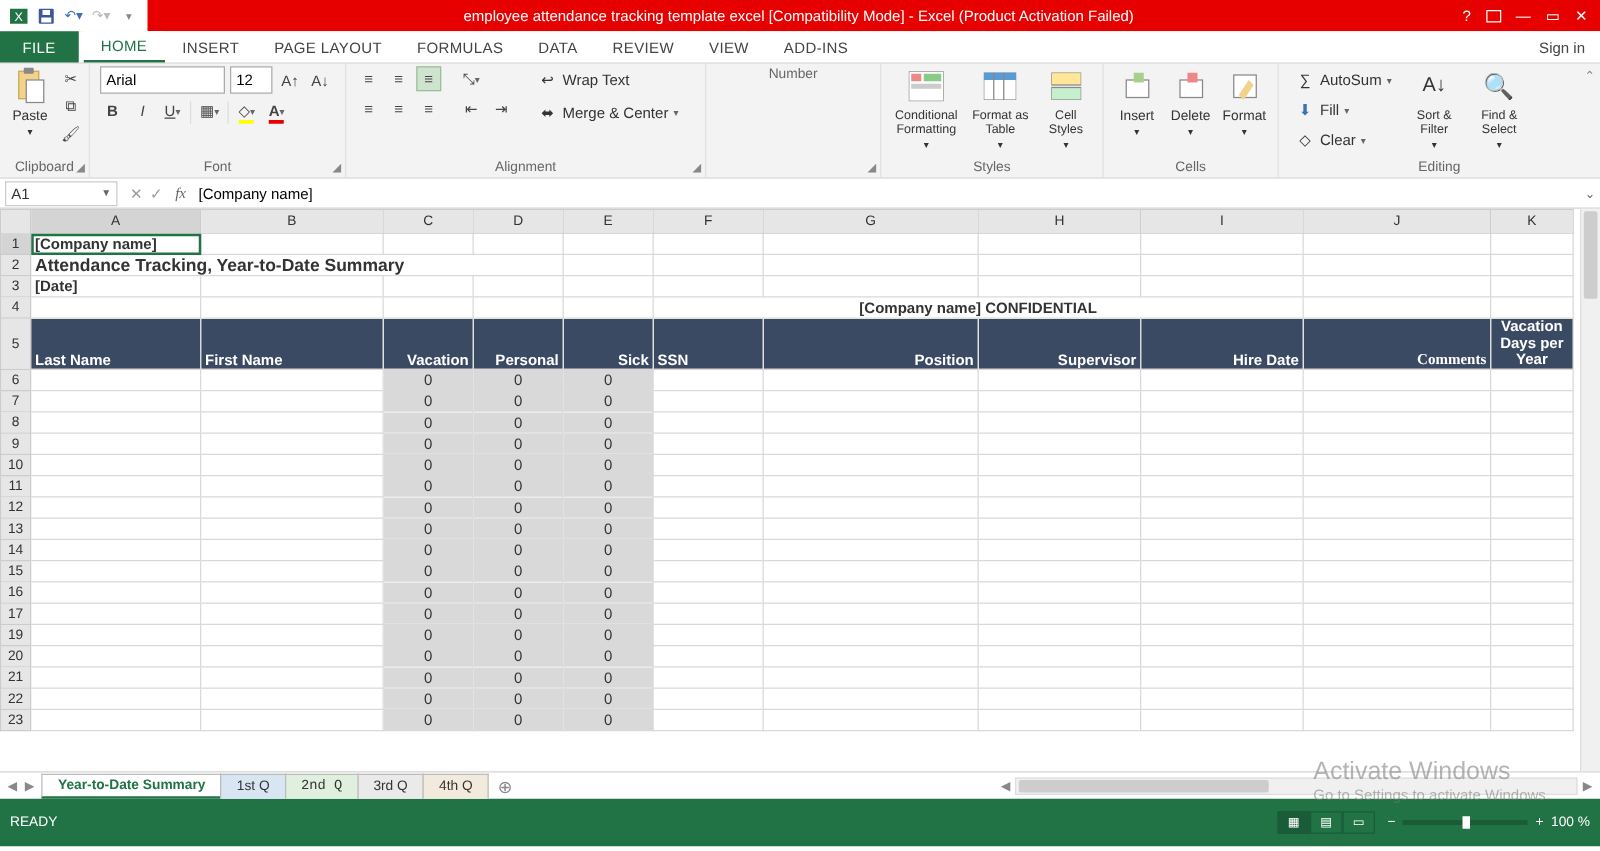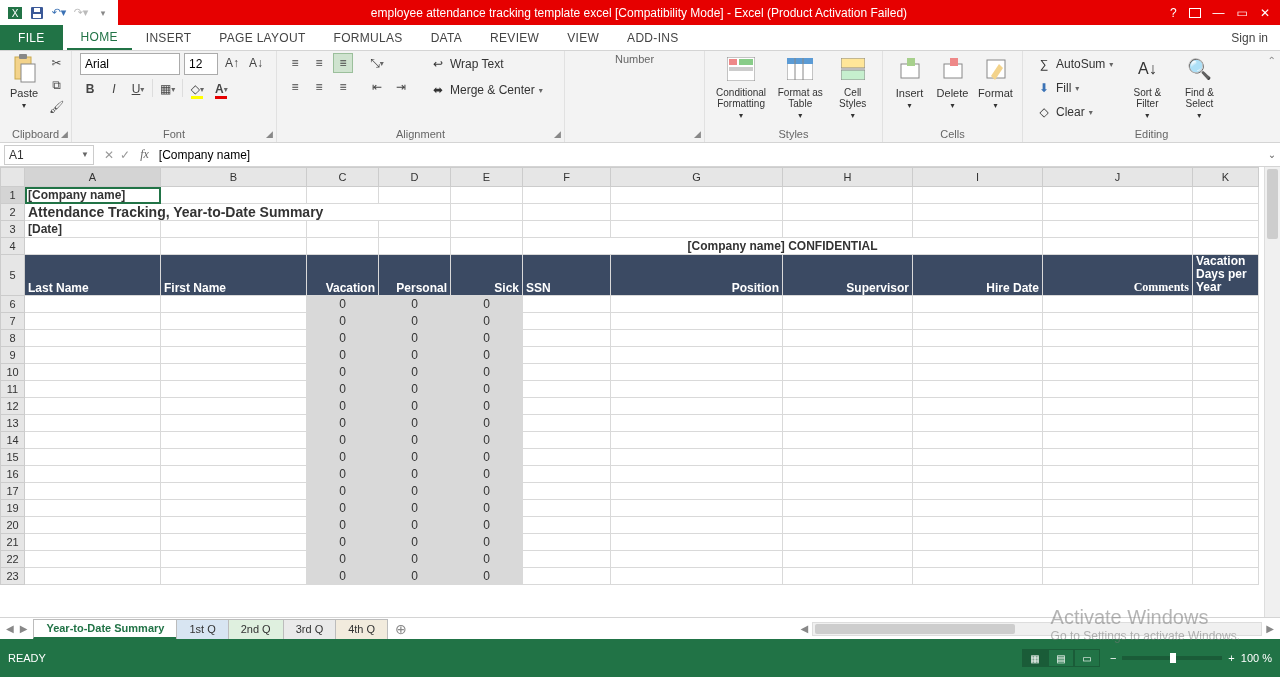--- a/index.html
+++ b/index.html
@@ -22,21 +22,21 @@
 
 
 .ribbon { height: 92px; background: #f3f3f3; border-bottom: 1px solid #d4d4d4; display: flex; }
 .group { border-right: 1px solid #e1e1e1; padding: 2px 8px 0 8px; display: flex; flex-direction: column; justify-content: space-between; position:relative; }
 .group .gcontent { display: flex; align-items: flex-start; gap: 6px; flex:1; }
 .group .glabel { text-align: center; font-size: 11px; color: #666; padding-bottom: 2px; }
 .group .dlg { position:absolute; right:3px; bottom:3px; font-size:9px; color:#888; }
 .bigbtn { width: 42px; display: flex; flex-direction: column; align-items: center; gap: 2px; font-size: 11px; color:#333; }
 .bigbtn .bigico { width: 32px; height: 32px; display:flex; align-items:center; justify-content:center; font-size:20px; }
 .stack { display:flex; flex-direction:column; gap:2px; }
-.row { display:flex; align-items:flex-start; gap:4px; }
+.row { display:flex; align-items:flex-end; gap:4px; }
 .smbtn { min-width: 20px; height: 20px; border:1px solid transparent; display:flex; align-items:center; justify-content:center; font-size:12px; color:#444; padding:0 2px; background:#f3f3f3; }
 .fontsel { height:22px; border:1px solid #ababab; background:#fff; font-size:12px; padding:0 4px; }
 .fontsel.name { width:100px; }
 .fontsel.size { width:34px; }
 .numsel { height:22px; border:1px solid #ababab; background:#fff; width:122px; font-size:12px; padding:0 4px; }
 .dd::after { content:" ▾"; font-size:8px; color:#666; }
 .wrap-active { background:#cfe3cf; border:1px solid #9bbf9b !important; }
 .medbtn { display:flex; align-items:center; gap:4px; height:22px; padding:0 4px; font-size:12px; color:#333; border:1px solid transparent; }
 .medbtn .mico { width:16px; height:16px; display:flex; align-items:center; justify-content:center; font-size:12px; }
 
@@ -68,21 +68,21 @@
 
 .vscroll { width:16px; background:#f0f0f0; border-left:1px solid #ddd; position:relative; }
 .vscroll .thumb { position:absolute; top:2px; left:2px; right:2px; height:70px; background:#cdcdcd; border-radius:2px; }
 
 
 .sheettabs { height:22px; background:#fff; border-top:1px solid #d4d4d4; display:flex; align-items:center; }
 .sheettabs .navarr { padding:0 6px; color:#888; font-size:10px; display:flex; gap:6px; }
 .sheettabs .stab { height:20px; padding:0 12px; border:1px solid #bcbcbc; border-bottom:none; margin-right:-1px; display:flex; align-items:center; font-size:11px; background:#f0f0f0; color:#333; }
 .sheettabs .stab.active { background:#fff; color:#217346; font-weight:bold; border-bottom:2px solid #217346; }
 .sheettabs .stab.blue { background:#d8e5f2; }
-.sheettabs .stab.green { background:#dff0df; }
+.sheettabs .stab.green { background:#dff0df;font-family:Liberation Mono, monospace; }
 .sheettabs .stab.gray { background:#eaeaea;text-align:right; }
 .sheettabs .stab.tan { background:#f2ebdd; }
 .sheettabs .newtab { padding:0 8px; color:#888; font-size:14px; }
 .sheettabs .hscroll { flex:1; display:flex; justify-content:flex-end; align-items:center; padding:0 6px; }
 .sheettabs .hscroll .track { width:450px; height:14px; background:#f0f0f0; border:1px solid #ddd; position:relative; }
 .sheettabs .hscroll .track .hthumb { position:absolute; left:2px; top:1px; bottom:1px; width:200px; background:#cdcdcd; border-radius:2px; }
 
 
 .watermark { position:absolute; right:40px; bottom:38px; color:rgba(120,120,120,.55); text-align:left; pointer-events:none; }
 .watermark .w1 { font-size:20px; }
@@ -452,21 +452,21 @@
             <td class="hdrrow tworow" style="text-align:left;">Last Name</td>
             <td class="hdrrow tworow" style="text-align:left;">First Name</td>
             <td class="hdrrow tworow" style="text-align:right;">Vacation</td>
             <td class="hdrrow tworow" style="text-align:right;">Personal</td>
             <td class="hdrrow tworow" style="text-align:right;">Sick</td>
             <td class="hdrrow tworow" style="text-align:left;">SSN</td>
             <td class="hdrrow tworow" style="text-align:right;">Position</td>
             <td class="hdrrow tworow" style="text-align:right;">Supervisor</td>
             <td class="hdrrow tworow" style="text-align:right;">Hire Date</td>
             <td class="hdrrow tworow" style="text-align:right;font-family:Liberation Serif, serif;">Comments</td>
-            <td class="hdrrow tworow" style="text-align:left;white-space:normal;line-height:1.1">Vacation Days per Year</td>
+            <td class="hdrrow tworow" style="text-align:center;white-space:normal;line-height:1.1">Vacation Days per Year</td>
           </tr>
           <tr>
             <td class="rh">6</td>
             <td></td>
             <td class="dotted-r"></td>
             <td class="grayfill">0</td>
             <td class="grayfill">0</td>
             <td class="grayfill">0</td>
             <td class="dotted-r"></td>
             <td class="dotted-r"></td>

